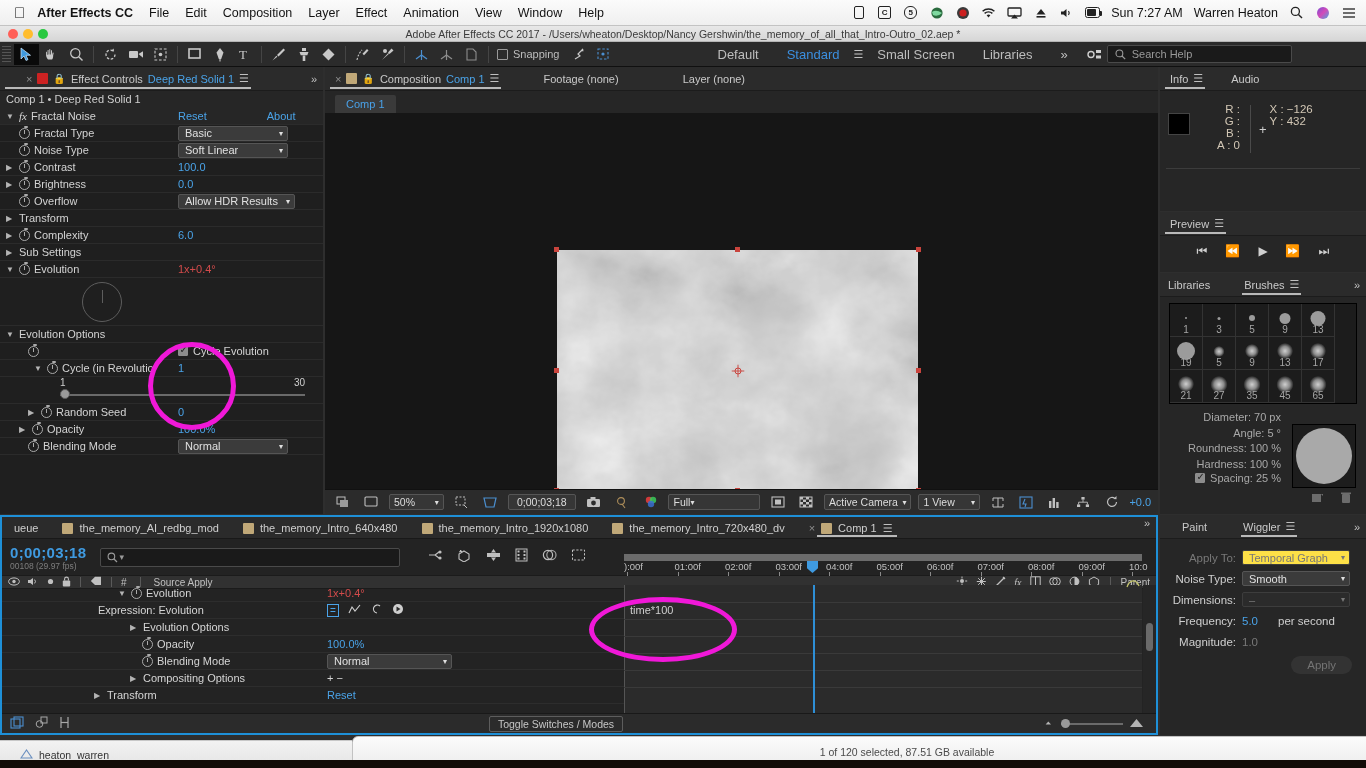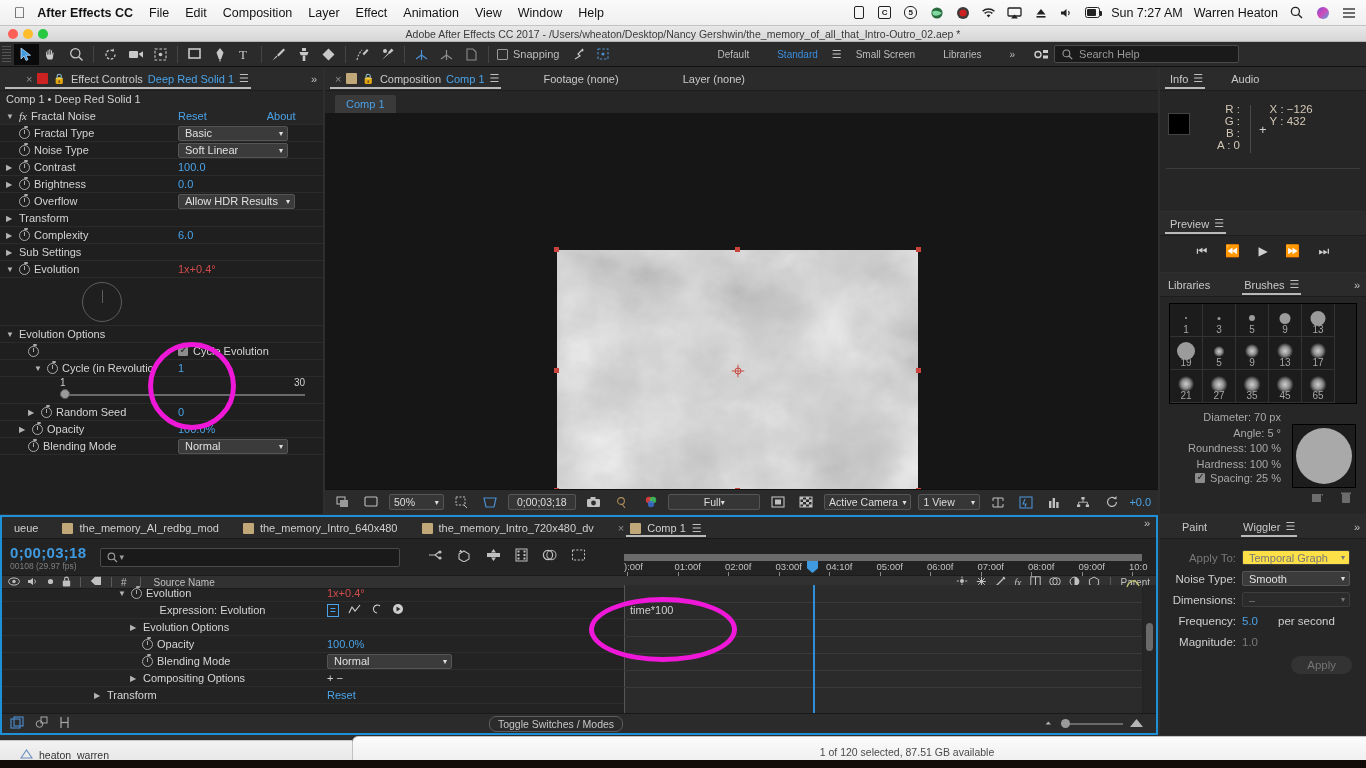--- a/index.html
+++ b/index.html
@@ -36,21 +36,21 @@
      font-size:11px; color:#bdbdbd; }
   .grip { width:9px; height:17px; margin:0 3px 0 2px;
       background:repeating-linear-gradient(#555 0 1px,transparent 1px 3px); }
   .tool { width:25px; height:21px; display:flex; align-items:center; justify-content:center;
      color:#c8c8c8; position:relative; }
   .tool.sel { background:#0a0a0a; }
   .tool svg { display:block; }
   .tsep { width:1px; height:17px; background:#454545; margin:0 4px; }
   .chk { width:11px; height:11px; border:1px solid #9a9a9a; background:#2b2b2b; display:inline-block;
      border-radius:1px; vertical-align:-1px; }
-  .ws { margin:0 0 0 0; padding:0 14px; font-size:10px; }
+  .ws { margin:0 0 0 0; padding:0 14px; font-size:13px; }
   .ws.active { color:#3b8fe0; }
   .searchhelp { display:flex; align-items:center; gap:6px; background:#1a1a1a;
      border:1px solid #4a4a4a; border-radius:2px; height:18px; padding:0 7px; width:185px;
      color:#9a9a9a; font-size:11px; }
 
   
   .panel { position:absolute; background:#262626; }
   .ptabbar { height:24px; background:#2b2b2b; display:flex; align-items:center;
      font-size:11px; color:#c9c9c9; border-bottom:1px solid #1c1c1c; }
   .ptab { display:flex; align-items:center; gap:5px; height:24px; padding:0 7px; position:relative; }
@@ -138,21 +138,21 @@
      color:#c0c0c0; border-top:1px solid #1b1b1b; border-bottom:1px solid #1b1b1b; }
   .lrow { height:17px; display:flex; align-items:center; font-size:11px; color:#d5d5d5;
      border-bottom:1px solid #2d2d2d; }
   .lname { width:325px; display:flex; align-items:center; gap:4px; }
   .ruler { position:absolute; left:622px; top:44px; right:14px; height:14px; }
   .tlmark { position:absolute; font-size:9.5px; color:#c0c0c0; top:0; }
   .cti { position:absolute; width:11px; height:12px; background:#3f9ae0; top:0; }
   .magenta { position:absolute; border:5px solid #f018d8; border-radius:50%; }
   .tlfoot { position:absolute; left:0; right:0; bottom:0; height:20px; background:#2b2b2b;
      border-top:1px solid #191919; display:flex; align-items:center; font-size:10.5px; color:#c7c7c7; }
-  .tsmodes { border:1px solid #5d5d5d; border-radius:7px; padding:1px 8px; }
+  .tsmodes { border:1px solid #5d5d5d; border-radius:2px; padding:1px 8px; }
 
   
   .finder { position:absolute; left:352px; top:736px; width:1110px; height:32px;
      background:linear-gradient(#fbfbfb,#ececec); border-radius:6px 6px 0 0;
      border:1px solid #c2c2c2; font-size:10.5px; color:#4a4a4a;
      display:flex; align-items:center; justify-content:center; }
   .fleft { position:absolute; left:0; top:740px; width:352px; height:28px;
      background:linear-gradient(#f2f2f2,#e4e4e4); border-top:1px solid #c8c8c8; font-size:10.5px;
      color:#333; display:flex; align-items:center; padding-left:20px; gap:6px;}
   .desktopstrip { position:absolute; left:0; bottom:0; width:1366px; height:8px; background:#120b07; }
@@ -744,21 +744,21 @@
             <path d="M6 8 l3 4" stroke="#b08f5a" stroke-width="1.1"></path>
           </svg>
         </span>
       <span class="tool">
         <svg width="14" height="14" viewBox="0 0 14 14">
             <circle cx="5" cy="5" r="3.2" fill="#d03a3a"></circle>
             <circle cx="9" cy="5" r="3.2" fill="#3acb5a" opacity="0.85"></circle>
             <circle cx="7" cy="9" r="3.2" fill="#3a6fd0" opacity="0.85"></circle>
           </svg>
         </span>
-      <span class="sm" style="width:105px;justify-content:center">
+      <span class="sm" style="width:105px;justify-content:flex-start">
         <span>Full</span>
         <span style="font-size:8px">▾</span>
         </span>
       <span class="tool">
         <svg width="14" height="13" viewBox="0 0 14 13">
             <rect x="1" y="1" width="12" height="10" stroke="#c0c0c0" stroke-width="1.1" fill="none"></rect>
             <rect x="4" y="3.5" width="6" height="5" fill="#c0c0c0"></rect>
           </svg>
         </span>
       <span class="tool">
@@ -1024,20 +1024,24 @@
         <div class="tltab">
           <span class="swatch" style="background: rgb(192, 168, 120);"></span>
           <span>the_memory_AI_redbg_mod</span>
         </div>
         <div class="tltab">
           <span class="swatch" style="background: rgb(192, 168, 120);"></span>
           <span>the_memory_Intro_640x480</span>
         </div>
         <div class="tltab">
           <span class="swatch" style="background: rgb(192, 168, 120);"></span>
+          <span>the_memory_Intro_1920x1080</span>
+        </div>
+        <div class="tltab">
+          <span class="swatch" style="background: rgb(192, 168, 120);"></span>
           <span>the_memory_Intro_720x480_dv</span>
         </div>
         <div class="tltab active">
           <span class="closeX">×</span>
           <span class="swatch" style="background: rgb(192, 168, 120);"></span>
           <span>Comp 1</span>
           <span class="hamb">☰</span>
         </div>
         <span class="hamb" style="margin-left: auto; padding-right: 6px;">»</span>
       </div>
@@ -1118,21 +1122,21 @@
               <path d="M2.6 4.5V3a1.9 1.9 0 0 1 3.8 0v1.5" stroke="#c0c0c0" stroke-width="1.1" fill="none"></path>
             </svg></span>
         <span style="width:1px;height:10px;background:#5a5a5a;margin:0 2px"></span>
         <span>
           <svg width="12" height="10" viewBox="0 0 12 10">
               <path d="M0.8 5 L5 0.8 H11 V9 H5Z" fill="#c0c0c0"></path>
             </svg></span>
         <span style="width:1px;height:10px;background:#5a5a5a;margin:0 2px"></span>
         <span>#</span>
         <span style="width:1px;height:10px;background:#5a5a5a;margin:0 6px"></span>
-        <span>Source Name</span>
+        <span>Source Apply</span>
       </span>
       <span style="display:flex;gap:8px;margin-left:auto;padding-right:6px;align-items:center">
         <span>
           <svg width="12" height="10" viewBox="0 0 12 10">
               <circle cx="6" cy="5" r="2" fill="#c0c0c0"></circle>
               <path d="M6 0.5v2M6 7.5v2M0.8 5h2M9.2 5h2" stroke="#c0c0c0" stroke-width="1"></path>
             </svg></span>
         <span>
           <svg width="11" height="11" viewBox="0 0 11 11">
               <path d="M5.5 0.8v9M0.8 5.5h9M2.2 2.2l6.6 6.6M8.8 2.2l-6.6 6.6" stroke="#c0c0c0" stroke-width="1"></path>
@@ -1170,21 +1174,21 @@
     <div class="ruler" id="ruler">
         <div style="position: absolute; left: 0px; right: 0px; top: -7px; height: 7px; background: rgb(107, 107, 107);"></div>
         <span class="tlmark" style="left: 0px;">):00f</span>
         <span style="position: absolute; left: 3px; top: 11px; width: 1px; height: 4px; background: rgb(138, 138, 138);"></span>
         <span class="tlmark" style="left: 50.5px;">01:00f</span>
         <span style="position: absolute; left: 53.5px; top: 11px; width: 1px; height: 4px; background: rgb(138, 138, 138);"></span>
         <span class="tlmark" style="left: 101px;">02:00f</span>
         <span style="position: absolute; left: 104px; top: 11px; width: 1px; height: 4px; background: rgb(138, 138, 138);"></span>
         <span class="tlmark" style="left: 151.5px;">03:00f</span>
         <span style="position: absolute; left: 154.5px; top: 11px; width: 1px; height: 4px; background: rgb(138, 138, 138);"></span>
-        <span class="tlmark" style="left: 202px;">04:10f</span>
+        <span class="tlmark" style="left: 202px;">04:00f</span>
         <span style="position: absolute; left: 205px; top: 11px; width: 1px; height: 4px; background: rgb(138, 138, 138);"></span>
         <span class="tlmark" style="left: 252.5px;">05:00f</span>
         <span style="position: absolute; left: 255.5px; top: 11px; width: 1px; height: 4px; background: rgb(138, 138, 138);"></span>
         <span class="tlmark" style="left: 303px;">06:00f</span>
         <span style="position: absolute; left: 306px; top: 11px; width: 1px; height: 4px; background: rgb(138, 138, 138);"></span>
         <span class="tlmark" style="left: 353.5px;">07:00f</span>
         <span style="position: absolute; left: 356.5px; top: 11px; width: 1px; height: 4px; background: rgb(138, 138, 138);"></span>
         <span class="tlmark" style="left: 404px;">08:00f</span>
         <span style="position: absolute; left: 407px; top: 11px; width: 1px; height: 4px; background: rgb(138, 138, 138);"></span>
         <span class="tlmark" style="left: 454.5px;">09:00f</span>
@@ -1199,21 +1203,21 @@
           <div class="lname" style="padding-left: 116px;">
             <span class="tri">▼</span>
             <span class="stopw"></span>
             <span>Evolution</span>
           </div>
           <div style="flex: 1 1 0%; display: flex; align-items: center;">
             <span class="red">1x+0.4°</span>
           </div>
         </div>
         <div class="lrow">
-          <div class="lname" style="padding-left: 96px; justify-content: center;">
+          <div class="lname" style="padding-left: 96px;">
             <span>Expression: Evolution</span>
           </div>
           <div style="flex: 1 1 0%; display: flex; align-items: center;">
             <span style="display: flex; gap: 9px; align-items: center; color: rgb(207, 207, 207);">
               <span style="color:#4aa3e8;border:1px solid #4aa3e8;padding:0 2px;line-height:11px;font-size:10px">=</span>
               <span><svg width="13" height="11" viewBox="0 0 13 11">
                   <path d="M1 9 L4 3 L7 7 L12 1" stroke="#cfcfcf" stroke-width="1.1" fill="none"></path>
                 </svg></span>
               <span><svg width="13" height="11" viewBox="0 0 13 11">
                   <path d="M10 2 a4 4 0 1 0-3 7" stroke="#cfcfcf" stroke-width="1.1" fill="none"></path>

